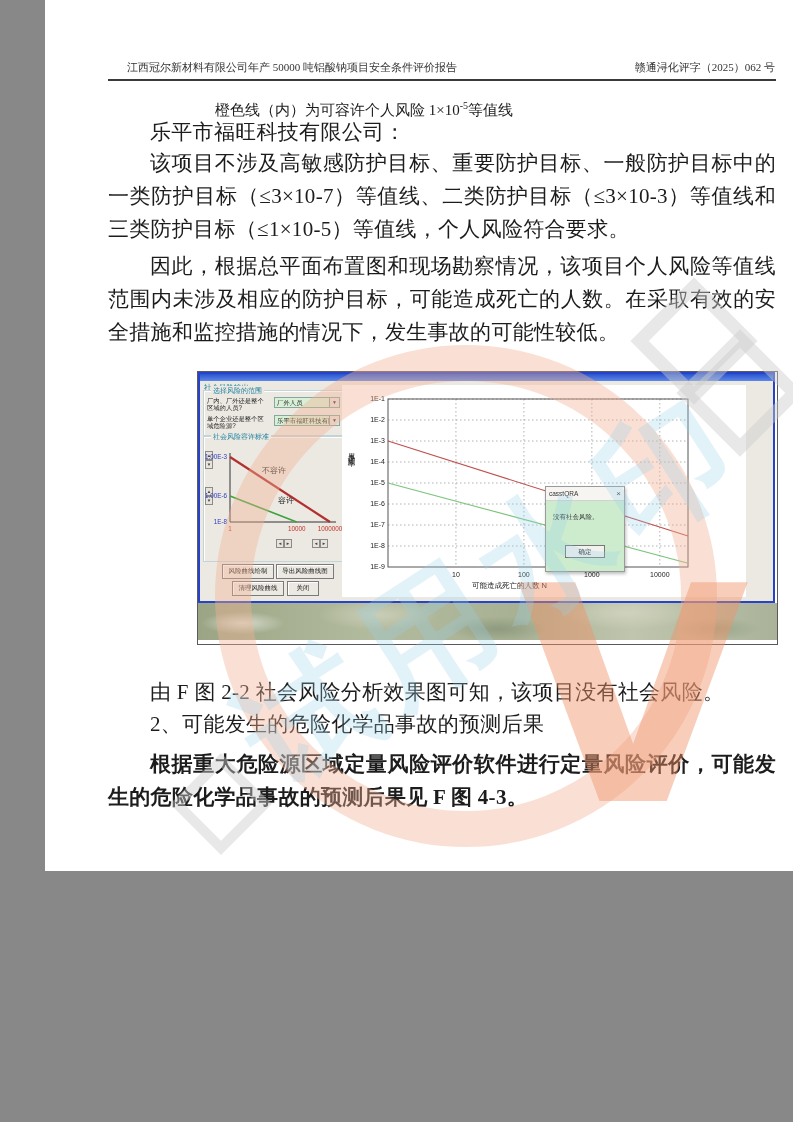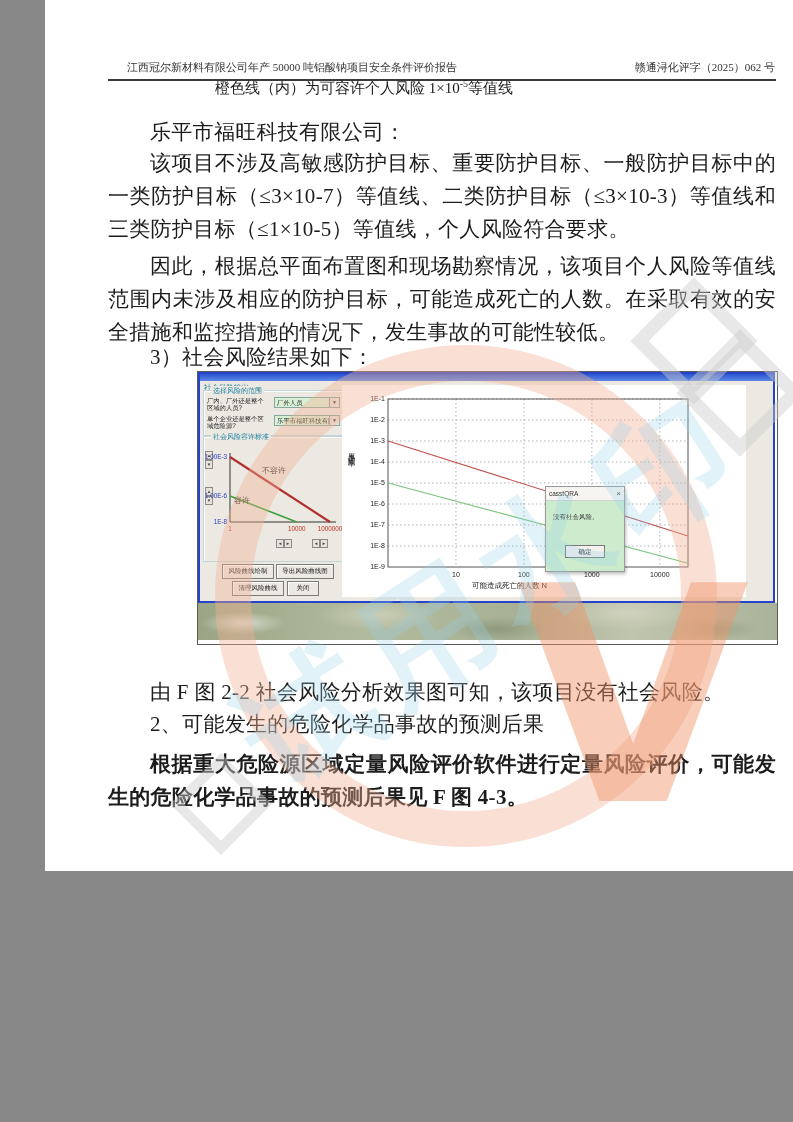--- a/index.html
+++ b/index.html
@@ -3,21 +3,21 @@
 <meta charset="utf-8">
 <style>
   html,body{margin:0;padding:0;background:#888;}
   .page{position:relative;width:793px;height:871px;background:#fff;overflow:hidden;
         font-family:"Liberation Serif","DejaVu Serif",serif;color:#1c1c1c;margin-left:45px;}
   .abs{position:absolute;}
   
   .hdr{font-size:11px;color:#333;white-space:nowrap;}
   .hdr-rule{left:63px;top:79px;width:668px;height:2px;background:#3a3a3a;}
   
-  .note{left:170px;top:78px;font-size:15px;}
+  .note{left:170px;top:100px;font-size:15px;}
   .note sup{font-size:10px;}
   .para{left:63px;width:668px;font-size:21px;line-height:33px;text-align:justify;
         text-indent:2em;letter-spacing:.3px;}
   .one-line{white-space:nowrap;width:auto;}
   .caption{left:0;top:645px;width:793px;text-align:center;font-weight:bold;font-size:20px;}
   .pageno{left:0;top:1030px;width:793px;text-align:center;font-size:12.5px;color:#333;}
   
   .figure{left:152px;top:371px;width:579px;height:272px;border:1px solid #5a5a5a;background:#fff;}
   .appwin{left:0;top:0;width:577px;height:231px;border:2px solid #2743c9;background:#ece9e2;
           box-sizing:border-box;font-family:"Liberation Sans","DejaVu Sans",sans-serif;}
@@ -83,21 +83,20 @@
 
   <div class="abs hdr" style="left:82px;top:60px;">江西冠尔新材料有限公司年产 50000 吨铝酸钠项目安全条件评价报告</div>
   <div class="abs hdr" style="right:63px;top:60px;">赣通浔化评字（2025）062 号</div>
   <div class="abs hdr-rule"></div>
 
   <div class="abs note"><span>橙色线（内）为可容许个人风险 1×10</span><sup>-5</sup><span>等值线</span></div>
 
   <div class="abs para one-line" style="top:116px;">乐平市福旺科技有限公司：</div>
   <div class="abs para" style="top:147px;">该项目不涉及高敏感防护目标、重要防护目标、一般防护目标中的一类防护目标（≤3×10-7）等值线、二类防护目标（≤3×10-3）等值线和三类防护目标（≤1×10-5）等值线，个人风险符合要求。</div>
   <div class="abs para" style="top:250px;">因此，根据总平面布置图和现场勘察情况，该项目个人风险等值线范围内未涉及相应的防护目标，可能造成死亡的人数。在采取有效的安全措施和监控措施的情况下，发生事故的可能性较低。</div>
-  <div class="abs para one-line" style="top:344px;line-height:26px;">3）社会风险结果如下：</div>
 
   <div class="abs figure">
     <div class="abs appwin">
       <div class="abs titlebar"></div>
       <div class="abs winlabel">社会风险输出</div>
 
       <div class="abs grp" style="left:3px;top:16px;width:142px;height:44px;">
         <div class="grp-label">选择风险的范围</div>
         <div class="abs q-label" style="left:3px;top:6px;">
           <div>厂内、厂外还是整个</div>
@@ -135,21 +134,21 @@
             <text x="23" y="14.2" text-anchor="end" font-size="6.3" fill="#2b3bbf">1.00E-3</text>
             <text x="23" y="53.199999999999996" text-anchor="end" font-size="6.3" fill="#2b3bbf">1.00E-6</text>
             <text x="23" y="79.2" text-anchor="end" font-size="6.3" fill="#2b3bbf">1E-8</text>
             <text x="26" y="86.3" text-anchor="middle" font-size="6.3" fill="#c03028">1</text>
             <text x="92.66666666666667" y="86.3" text-anchor="middle" font-size="6.3" fill="#c03028">10000</text>
             <text x="126" y="86.3" text-anchor="middle" font-size="6.3" fill="#c03028">1000000</text>
             <polyline points="26,12 126,77" fill="none" stroke="#b23030" stroke-width="2.2"></polyline>
             <polyline points="26,50.99999999999999 92.66666666666667,77" fill="none" stroke="#3da23d" stroke-width="1.6"></polyline>
           </svg>
         <div class="mini-region" style="left:58px;top:28px;">不容许</div>
-        <div class="mini-region" style="left:30px;top:58px;">容许</div>
+        <div class="mini-region" style="left:30px;top:58px;padding-left:44px;">容许</div>
 
         <div class="abs spin-h" style="left:72px;top:102px;">
           <div class="spin-btn">◄</div>
           <div class="spin-btn">►</div>
         </div>
         <div class="abs spin-h" style="left:108px;top:102px;">
           <div class="spin-btn">◄</div>
           <div class="spin-btn">►</div>
         </div>
       </div>

